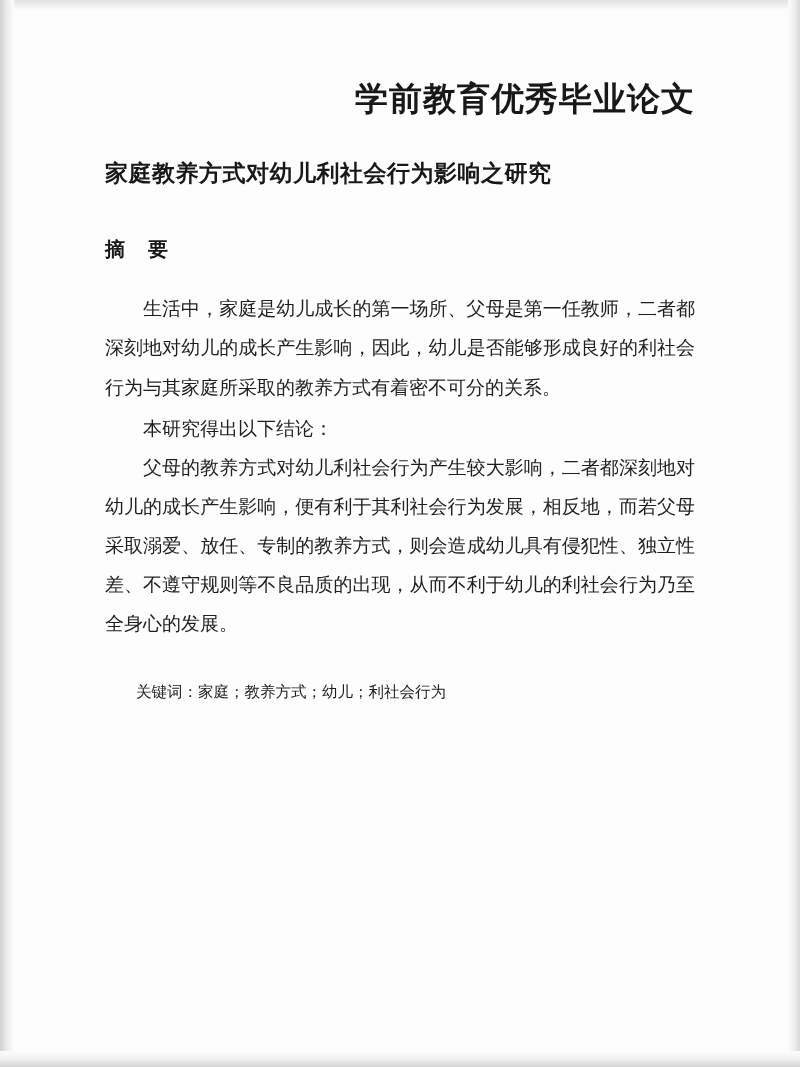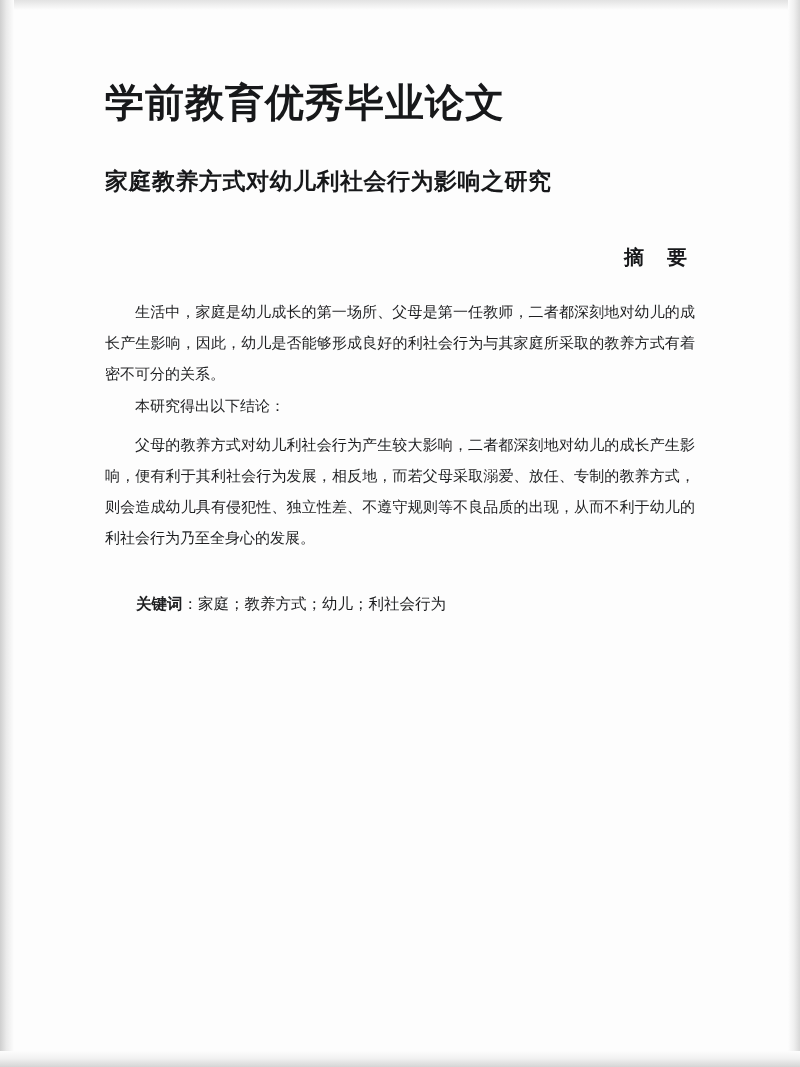--- a/index.html
+++ b/index.html
@@ -52,69 +52,69 @@
   }
 
   .content {
     position: absolute;
     left: 105px;
     right: 105px;
     top: 78px;
   }
 
   .doc-title {
-    text-align: left;
-    font-size: 39px;
+    text-align: right;
+    font-size: 33px;
     font-weight: bold;
     letter-spacing: 1px;
     line-height: 1.25;
     margin: 0 0 38px 0;
     font-family: "DejaVu Serif", "Liberation Serif", serif;
   }
 
   .doc-subtitle {
     text-align: left;
     font-size: 23px;
     font-weight: bold;
     letter-spacing: 0.5px;
     line-height: 1.35;
     margin: 0 0 48px 0;
   }
 
   .section-heading {
-    text-align: right;
+    text-align: left;
     font-size: 20px;
     font-weight: bold;
     letter-spacing: 8px;
     margin: 0 0 26px 0;
   }
 
   .para {
-    font-size: 15px;
+    font-size: 19px;
     line-height: 2.06;
     text-align: justify;
     text-justify: inter-ideograph;
     margin: 0 0 2px 0;
     text-indent: 2em;
     color: #1d1e20;
   }
 
   .para.tight {
-    margin-bottom: 8px;
+    margin-bottom: 0;
   }
 
   .keywords {
     font-size: 15.5px;
     line-height: 2.0;
     margin: 34px 0 0 0;
     text-indent: 2em;
     color: #1d1e20;
   }
   .keywords .kw-label {
-    font-weight: bold;
+    font-weight: normal;
     text-align: center;
   }
 </style>
 </head>
 <body>
 
 <div class="page">
   <div class="edge-top"></div>
   <div class="edge-left"></div>
   <div class="edge-right"></div>

